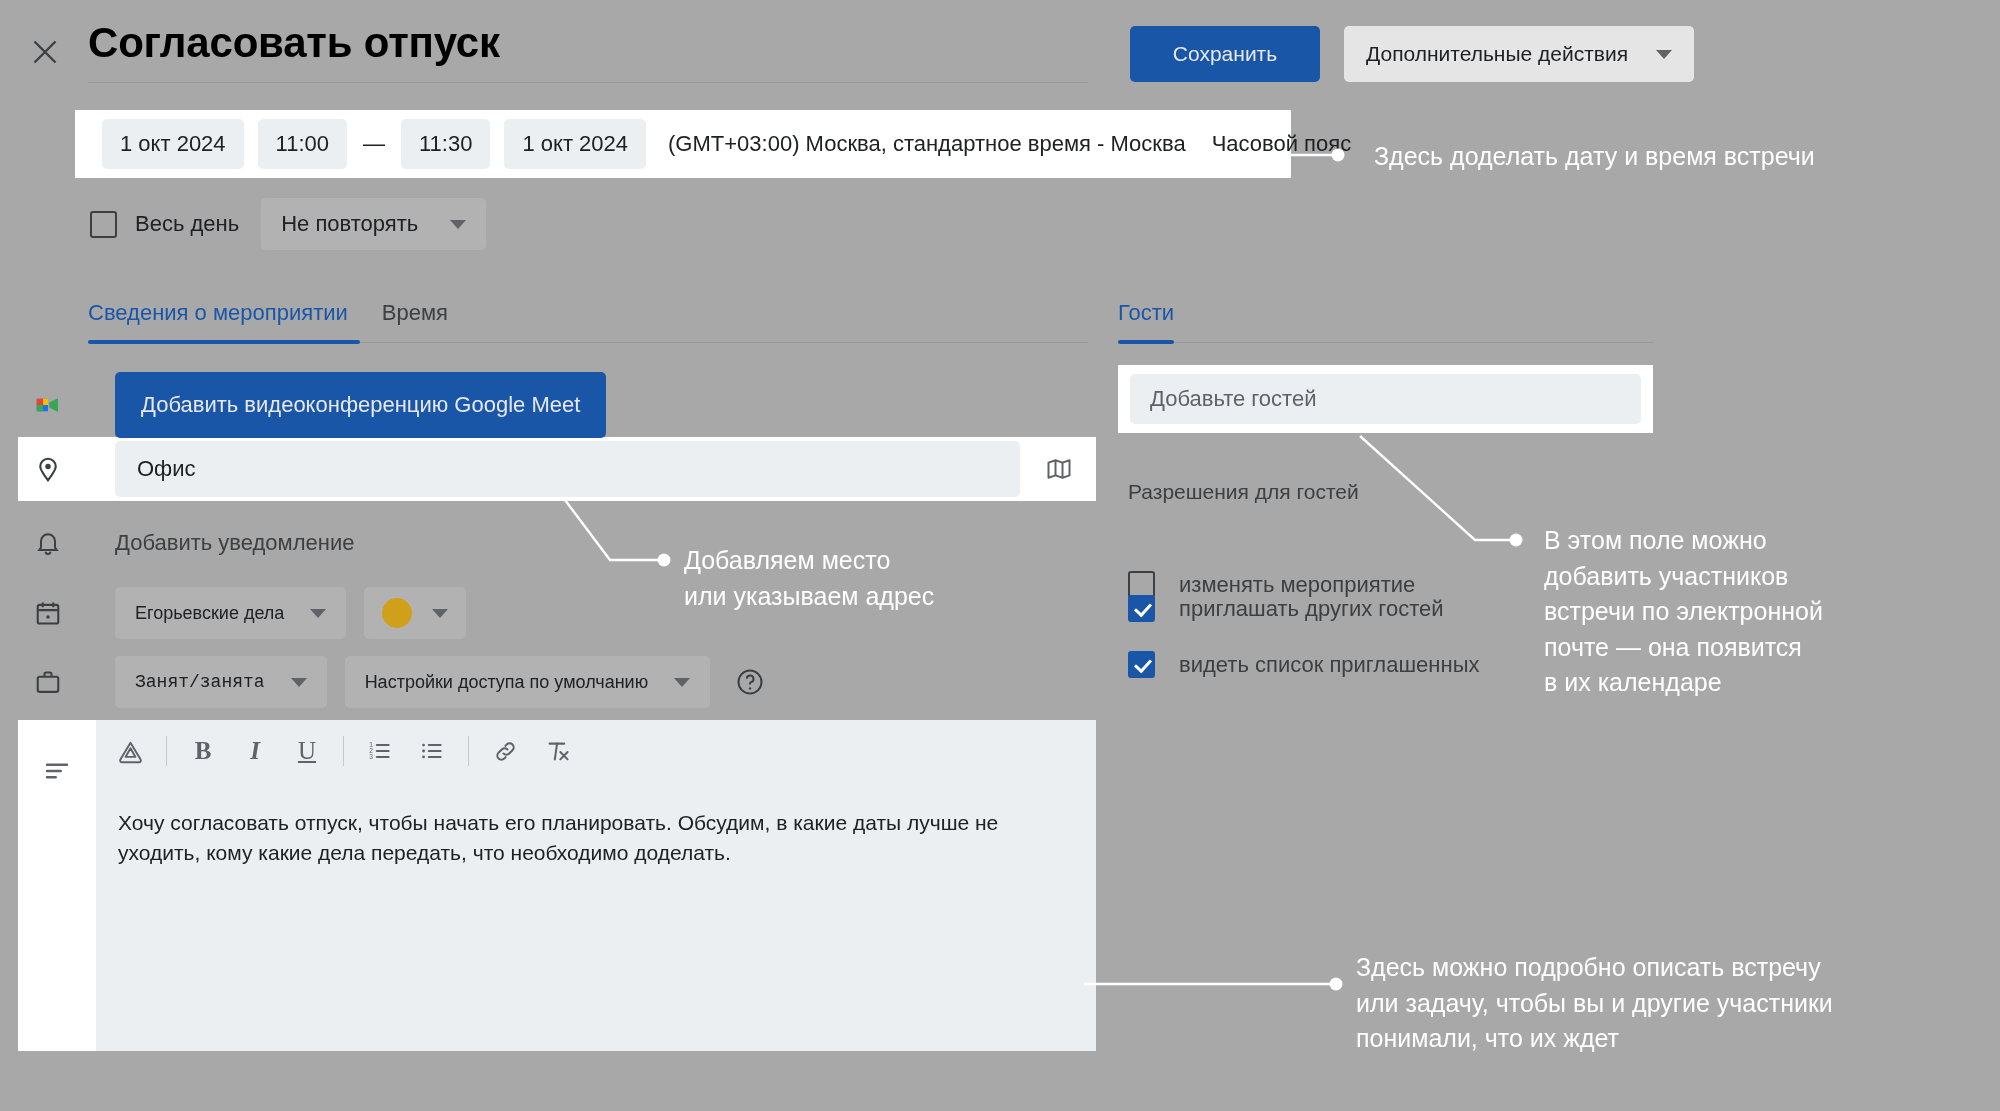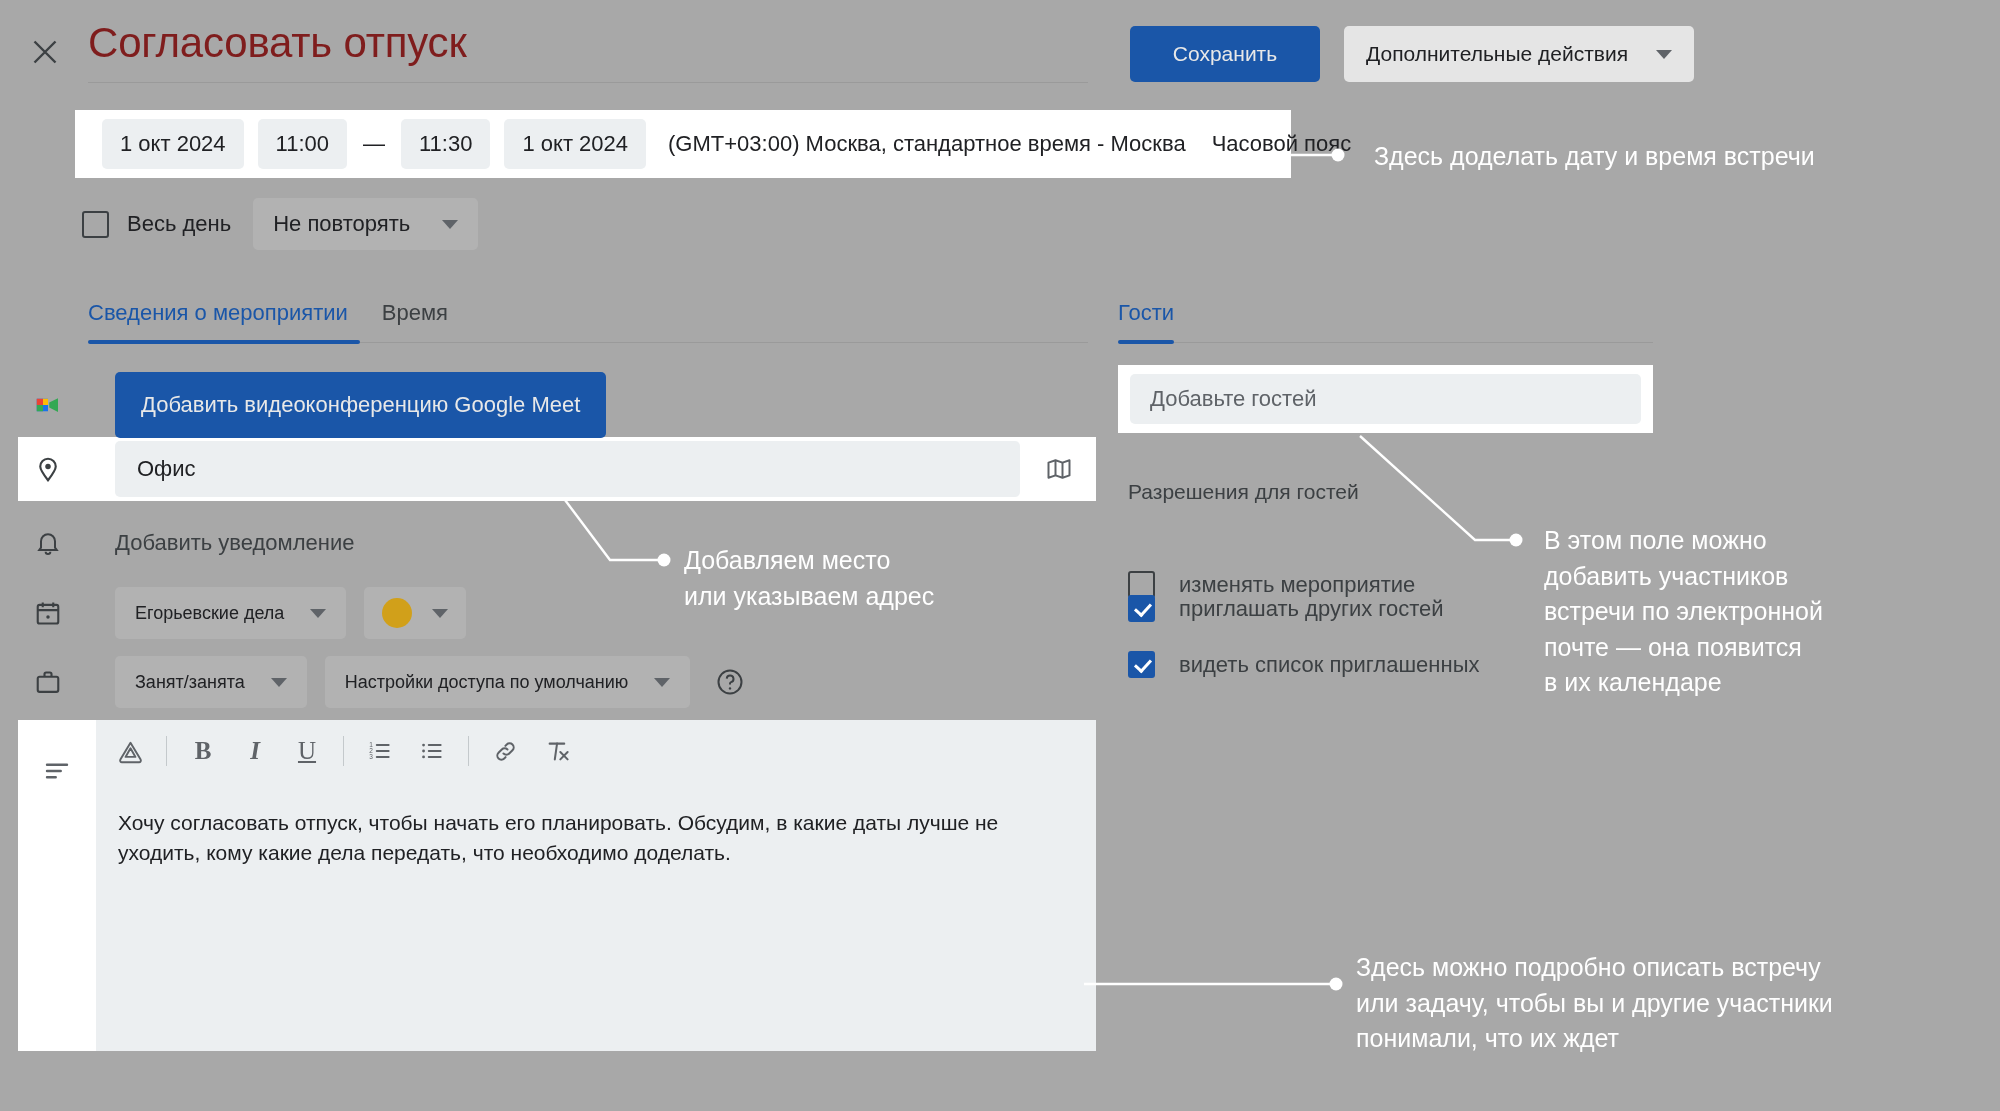--- a/index.html
+++ b/index.html
@@ -18,22 +18,22 @@
 
   
   .close-icon{
     position:absolute;left:27px;top:34px;width:36px;height:36px;
     color:#3c4043;
   }
   .close-icon svg{display:block;width:36px;height:36px;}
 
   .title-wrap{position:absolute;left:88px;top:18px;width:1000px;}
   .title{
-    font-size:42px;line-height:1.2;color:#7f1d1d;
-    font-weight:400;letter-spacing:-.2px;
+    font-size:42px;line-height:1.2;color:#000000;
+    font-weight:700;letter-spacing:-.2px;
     padding-bottom:14px;
   }
   .title-underline{height:1px;background:#9a9a9a;width:1000px;}
 
   .save-btn{
     position:absolute;left:1130px;top:26px;width:190px;height:56px;
     background:#1a56a8;color:#e8e8e8;border:none;border-radius:5px;
     font-size:21px;font-family:inherit;cursor:pointer;
     display:flex;align-items:center;justify-content:center;
   }
@@ -58,21 +58,21 @@
   .chip{
     background:#eceff1;border-radius:5px;height:50px;
     display:flex;align-items:center;padding:0 18px;
     font-size:22px;color:#202124;cursor:pointer;
   }
   .dash{padding:0 16px;font-size:22px;color:#202124;}
   .tz-text{font-size:22px;color:#202124;margin-left:22px;white-space:nowrap;}
   .tz-btn{font-size:22px;color:#202124;margin-left:26px;cursor:pointer;white-space:nowrap;}
 
   
-  .allday-row{position:absolute;left:82px;top:198px;display:flex;align-items:center;}
+  .allday-row{position:absolute;left:90px;top:198px;display:flex;align-items:center;}
   .cb{
     width:27px;height:27px;border:2px solid #3c4043;border-radius:3px;
     box-sizing:border-box;background:transparent;cursor:pointer;flex:none;
   }
   .cb.checked{background:#1a56a8;border-color:#1a56a8;position:relative;}
   .cb.checked::after{
     content:"";position:absolute;left:8px;top:3px;width:7px;height:13px;
     border:solid #fff;border-width:0 3px 3px 0;transform:rotate(42deg);
   }
   .allday-label{font-size:22px;color:#202124;margin-left:18px;}
@@ -287,21 +287,21 @@
     </div>
   </div>
 
   <div class="busy-row">
     <div class="leftico">
       <svg viewBox="0 0 24 24" width="28" height="28" fill="none" stroke="currentColor" stroke-width="1.8">
         <rect x="3.2" y="7.5" width="17.6" height="13" rx="1.6"></rect>
         <path d="M9 7.5V5.2a1.4 1.4 0 0 1 1.4-1.4h3.2A1.4 1.4 0 0 1 15 5.2V7.5"></path>
       </svg>
     </div>
-    <div class="pill" style="margin-left:46px;">
+    <div class="pill" style="margin-left:46px;font-family:Liberation Mono, monospace;">
       <span>Занят/занята</span>
       <span class="caret"></span>
     </div>
     <div class="pill" style="margin-left:18px;">
       <span>Настройки доступа по умолчанию</span>
       <span class="caret"></span>
     </div>
     <div class="help-ico">
       <svg viewBox="0 0 24 24" width="30" height="30" fill="none" stroke="currentColor" stroke-width="1.6">
         <circle cx="12" cy="12" r="9.2"></circle>

